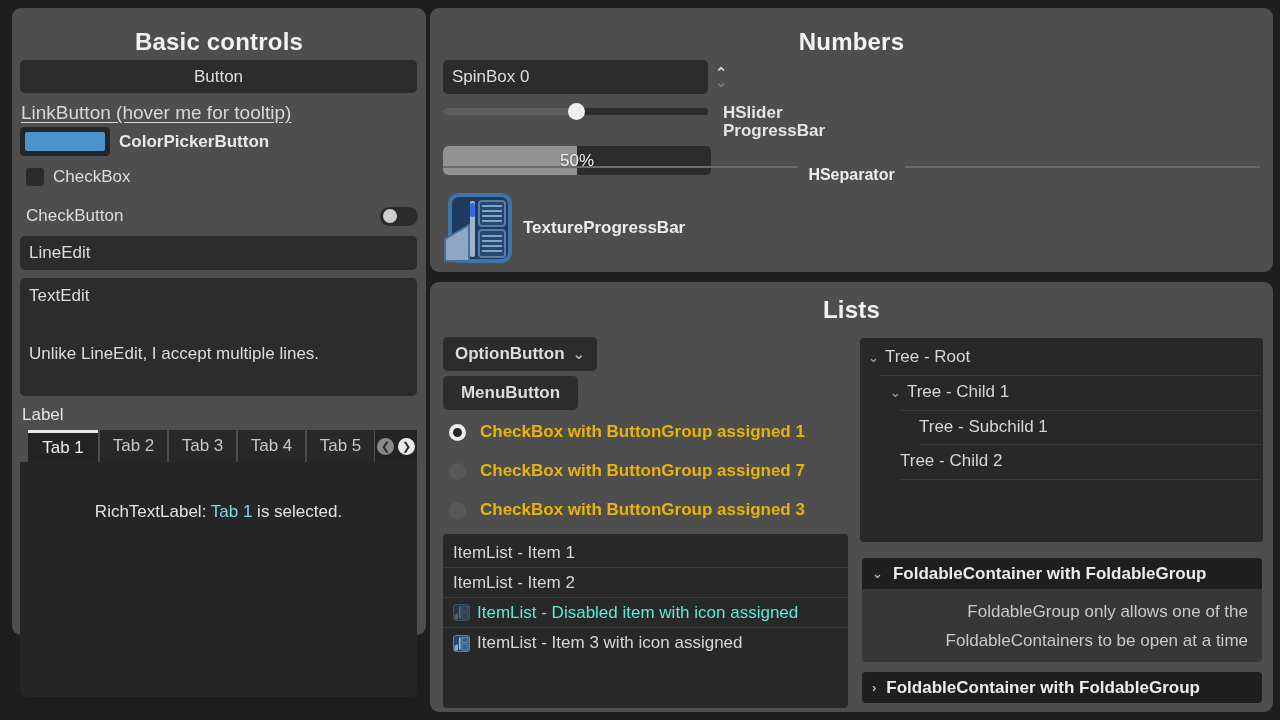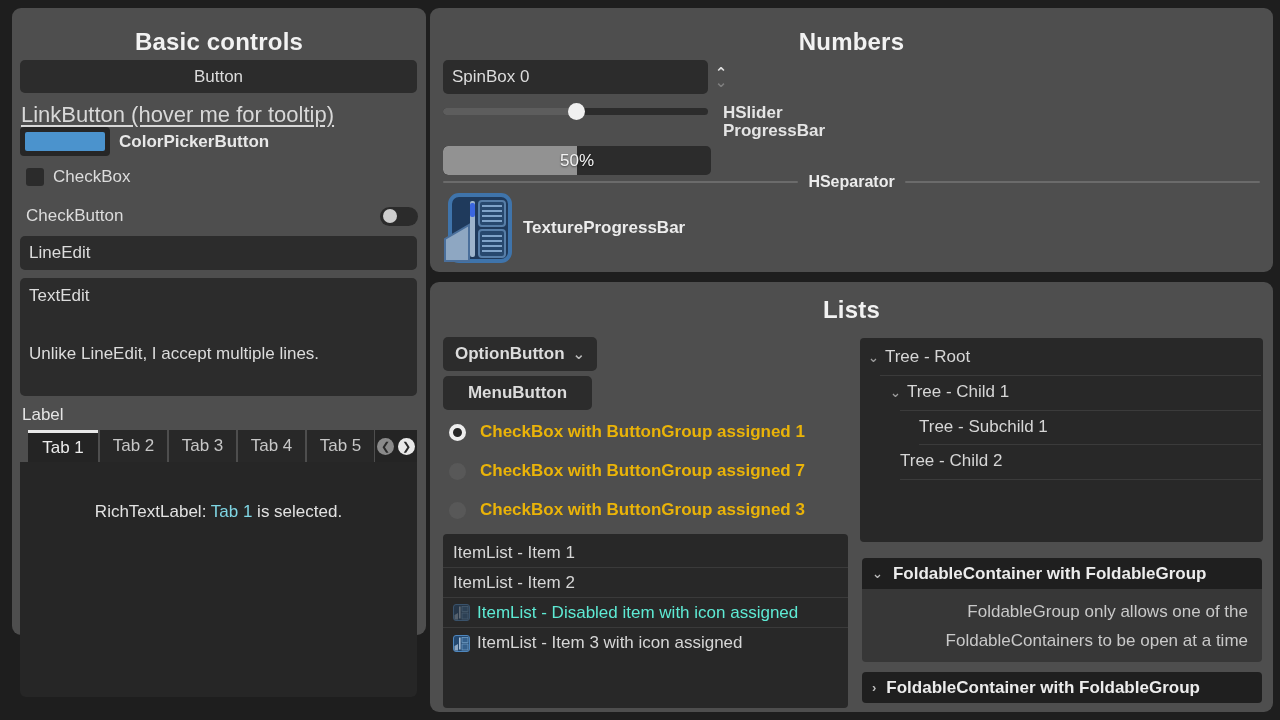--- a/index.html
+++ b/index.html
@@ -14,21 +14,21 @@
     position:absolute;left:0;right:0;text-align:center;
     font-size:24px;font-weight:600;color:#f2f2f2;letter-spacing:.2px;
   }
   .ctl-dark{background:#2c2c2c;border-radius:5px;}
   .txt{font-size:17px;color:#dcdcdc;}
 
   
   #panel-basic{left:12px;top:8px;width:414px;height:627px;}
   .btn-main{position:absolute;left:8px;top:52px;width:397px;height:33px;
     display:flex;align-items:center;justify-content:center;}
-  .linkbtn{position:absolute;left:9px;top:94px;font-size:22px;color:#d8d8d8;
+  .linkbtn{position:absolute;left:9px;top:94px;font-size:19px;color:#d8d8d8;
     text-decoration:underline;text-underline-offset:3px;}
   .colorpicker-row{position:absolute;left:8px;top:119px;height:29px;display:flex;align-items:center;}
   .colorpicker-btn{width:90px;height:29px;background:#262626;border-radius:4px;
     display:flex;align-items:center;justify-content:center;}
   .colorpicker-swatch{width:80px;height:19px;background:#4b93cd;border-radius:2px;}
   .colorpicker-row .txt{margin-left:9px;font-weight:600;color:#e8e8e8;}
   .checkbox-row{position:absolute;left:14px;top:159px;display:flex;align-items:center;gap:9px;}
   .checkbox-box{width:18px;height:18px;background:#2b2b2b;border-radius:3px;}
   .checkbtn-row{position:absolute;left:14px;top:198px;width:392px;height:20px;
     display:flex;align-items:center;justify-content:space-between;}
@@ -66,32 +66,32 @@
   .spin-down{color:#7e7e7e;font-size:15px;font-weight:700;}
   .hslider{position:absolute;left:13px;top:95px;width:265px;height:16px;}
   .hslider-track{position:absolute;left:0;top:5px;width:100%;height:7px;background:#2c2c2c;border-radius:4px;}
   .hslider-fill{position:absolute;left:0;top:5px;width:50%;height:7px;background:#5d5d5d;border-radius:4px 0 0 4px;}
   .hslider-knob{position:absolute;left:calc(50% - 8px);top:0;width:17px;height:17px;border-radius:50%;background:#f0f0f0;}
   .side-label{position:absolute;font-size:17px;color:#e4e4e4;font-weight:600;}
   .progressbar{position:absolute;left:13px;top:113px;width:268px;height:29px;overflow:hidden;margin-top:25px;}
   .progress-fill{position:absolute;left:0;top:0;width:50%;height:100%;background:#929292;border-radius:5px 0 0 5px;}
   .progress-text{position:absolute;left:0;right:0;top:0;bottom:0;display:flex;align-items:center;justify-content:center;
     font-size:17px;color:#f4f4f4;text-shadow:0 1px 2px rgba(0,0,0,.55);}
-  .hseparator{position:absolute;left:13px;top:158px;width:817px;height:32px;display:flex;align-items:center;gap:10px;}
+  .hseparator{position:absolute;left:13px;top:158px;width:817px;height:32px;display:flex;gap:10px;}
   .hseparator .rule{flex:1;height:2px;background:#6b6b6b;border-radius:1px;}
   .hseparator .sep-label{font-size:16px;font-weight:700;color:#ececec;}
   .texprog{position:absolute;left:13px;top:185px;width:70px;height:70px;}
   .texprog-label{position:absolute;left:93px;top:210px;font-size:17px;font-weight:600;color:#ececec;}
 
   
   #panel-lists{left:430px;top:282px;width:843px;height:430px;}
   .optionbtn{position:absolute;left:13px;top:55px;width:154px;height:34px;
     display:flex;align-items:center;justify-content:space-between;padding:0 12px;box-sizing:border-box;}
   .optionbtn .chev{color:#b9b9b9;font-size:15px;font-weight:700;}
-  .menubtn{position:absolute;left:13px;top:94px;width:149px;height:34px;
+  .menubtn{position:absolute;left:13px;top:94px;width:135px;height:34px;
     display:flex;align-items:center;justify-content:center;}
   .radio-row{position:absolute;left:19px;display:flex;align-items:center;gap:14px;height:20px;}
   .radio{width:17px;height:17px;border-radius:50%;box-sizing:border-box;}
   .radio.on{border:4px solid #ededed;background:#262626;}
   .radio.off{background:#585858;}
   .radio-label{font-size:17px;font-weight:600;color:#eab308;}
   .itemlist{position:absolute;left:13px;top:252px;width:405px;height:174px;background:#282828;border-radius:4px;}
   .il-row{position:absolute;left:0;width:100%;height:30px;display:flex;align-items:center;gap:7px;
     padding:0 10px;box-sizing:border-box;border-bottom:1px solid #3a3a3a;font-size:17px;color:#d6d6d6;}
   .il-row.disabled{color:#5eead4;}

